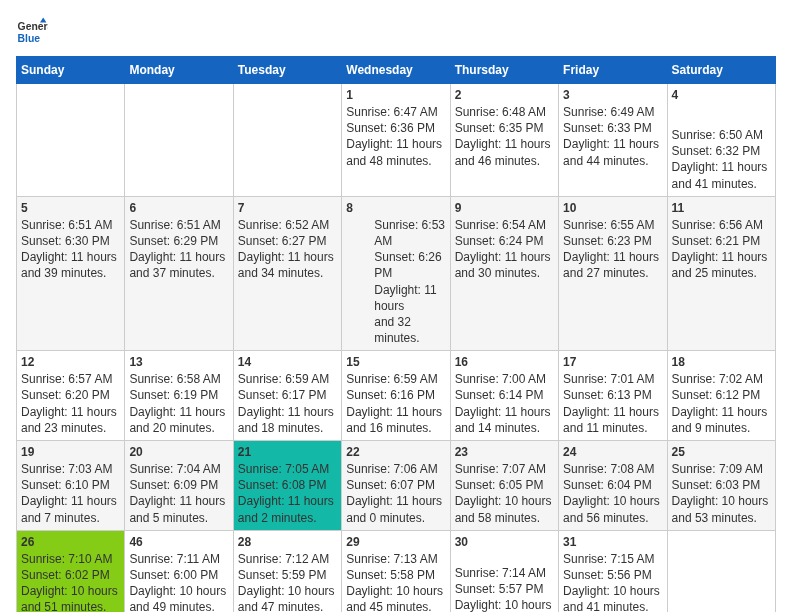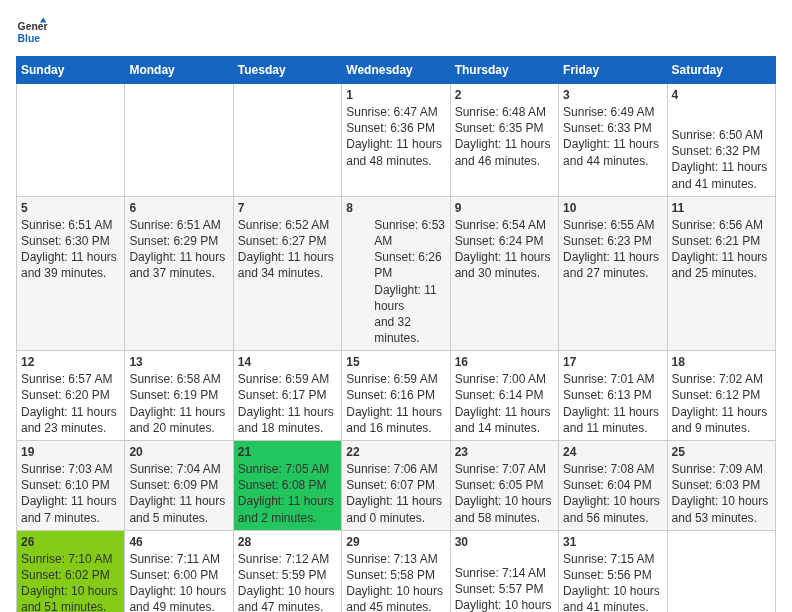--- a/index.html
+++ b/index.html
@@ -257,21 +257,21 @@
 Daylight: 11 hours
 and 7 minutes.</div>
         </td>
         <td style="background-color: rgb(245, 245, 245);">
           <div class="day-number">20</div>
           <div class="day-info" style="white-space: pre-line;">Sunrise: 7:04 AM
 Sunset: 6:09 PM
 Daylight: 11 hours
 and 5 minutes.</div>
         </td>
-        <td style="background-color: #22c55e;">
+        <td style="background-color: #14b8a6;">
           <div class="day-number">21</div>
           <div class="day-info" style="white-space: pre-line;">Sunrise: 7:05 AM
 Sunset: 6:08 PM
 Daylight: 11 hours
 and 2 minutes.</div>
         </td>
         <td style="background-color: rgb(245, 245, 245);">
           <div class="day-number">22</div>
           <div class="day-info" style="white-space: pre-line;">Sunrise: 7:06 AM
 Sunset: 6:07 PM

